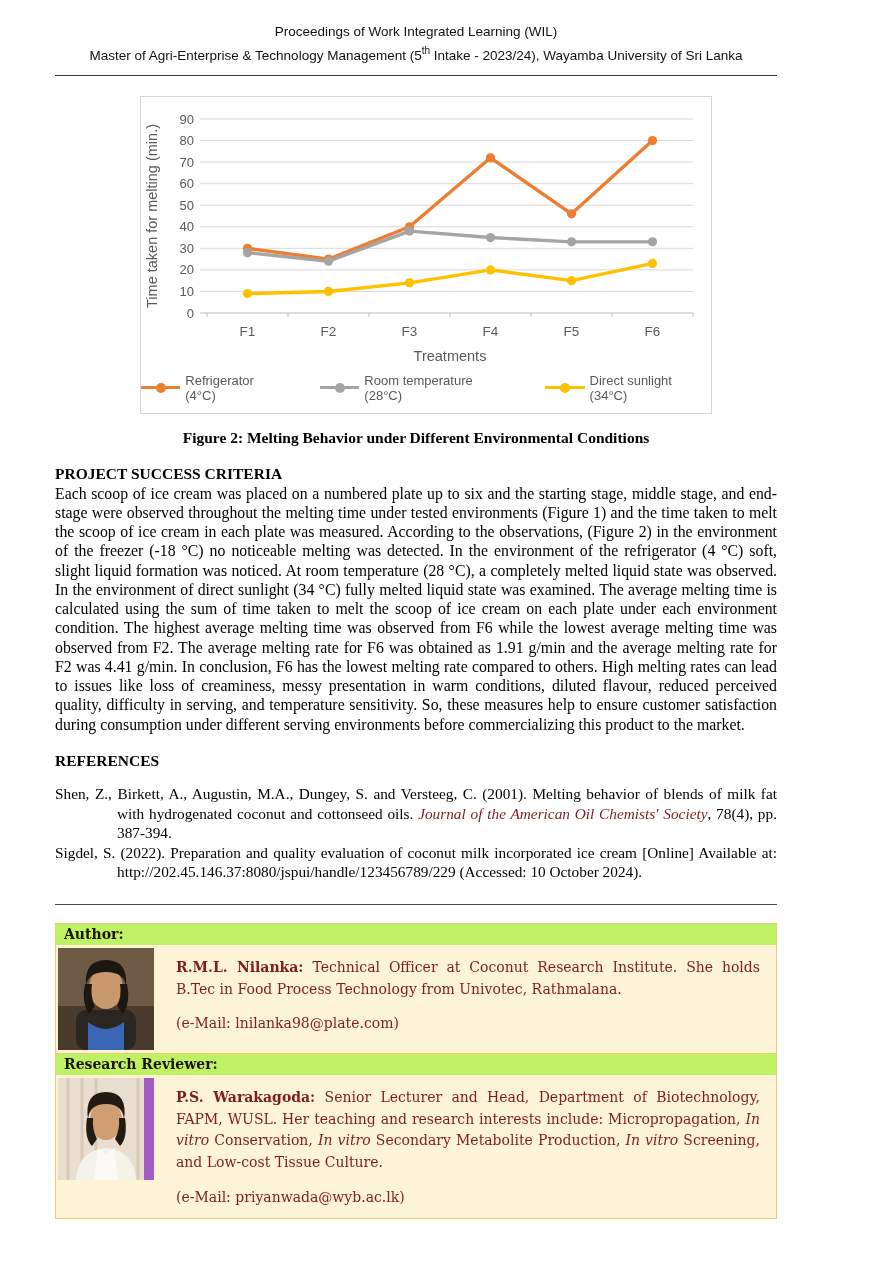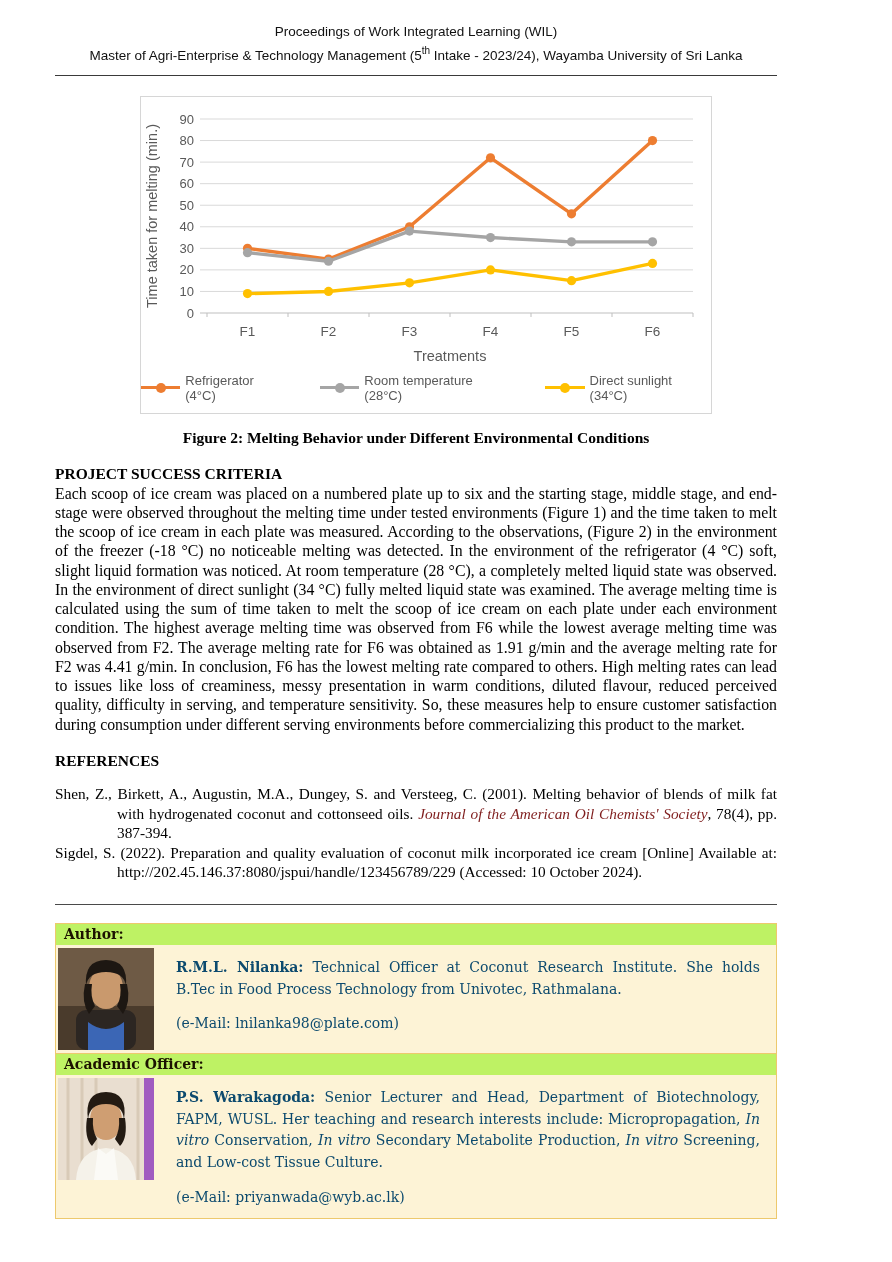--- a/index.html
+++ b/index.html
@@ -26,21 +26,21 @@
   p.ref{margin:0;text-align:justify;font-size:15.3px;line-height:1.28;padding-left:62px;text-indent:-62px;}
   .rule-refs{border:none;border-top:1.2px solid #4a4a4a;margin:22px 0 0 0;}
   
   .infobox{margin-top:18px;border:1px solid #edc96d;box-sizing:border-box;}
   .infobox.second{margin-top:0;border-top:none;}
   .bar{background:#bef264;font-family:"DejaVu Serif",serif;font-weight:bold;font-size:14px;
        color:#1c1200;padding:2px 8px 3px 8px;}
   .boxcontent{background:#fdf3d6;display:flex;align-items:flex-start;}
   .photo{flex:none;margin:3px 0 3px 2px;display:block;}
   .boxtext{flex:1;padding:12px 16px 10px 22px;font-family:"DejaVu Serif",serif;font-size:14px;
-           line-height:1.55;text-align:justify;color:#0c4a6e;}
+           line-height:1.55;text-align:justify;color:#7f1d1d;}
   .boxtext p{margin:0;}
   .boxtext .email{margin-top:13px;}
   .bname{font-weight:bold;}
   
   .footer{margin-top:54px;}
   .footer hr{border:none;border-top:1px solid #c9c9c9;margin:0 57px 0 50px;}
   .ftext{text-align:left;padding:4px 60px 0 0;font-family:"DejaVu Serif",serif;font-size:15px;}
   .fnum{color:#222;}
   .fsep{color:#222;font-weight:bold;padding:0 6px;}
   .fpage{color:#909090;letter-spacing:1px;}
@@ -164,21 +164,21 @@
         <path d="M69 36 q4 18-4 30 l-6-8 q5-10 3-22z" fill="#1d1712"></path>
       </svg>
       <div class="boxtext">
         <p><span class="bname">R.M.L. Nilanka:</span><span> Technical Officer at Coconut Research Institute. She holds B.Tec in Food Process Technology from Univotec, Rathmalana.</span></p>
         <p class="email">(e-Mail: lnilanka98@plate.com)</p>
       </div>
     </div>
   </div>
 
   <div class="infobox second">
-    <div class="bar">Academic Officer:</div>
+    <div class="bar">Research Reviewer:</div>
     <div class="boxcontent">
       <svg class="photo" width="96" height="102" viewBox="0 0 96 102">
         <rect width="96" height="102" fill="#e9ded0"></rect>
         <g stroke="#d8cab7" stroke-width="3">
           <line x1="10" y1="0" x2="10" y2="102"></line>
             <line x1="24" y1="0" x2="24" y2="102"></line>
           <line x1="38" y1="0" x2="38" y2="102"></line>
             <line x1="80" y1="0" x2="80" y2="102"></line>
         </g>
         <rect x="86" width="10" height="102" fill="#a05bc0"></rect>

